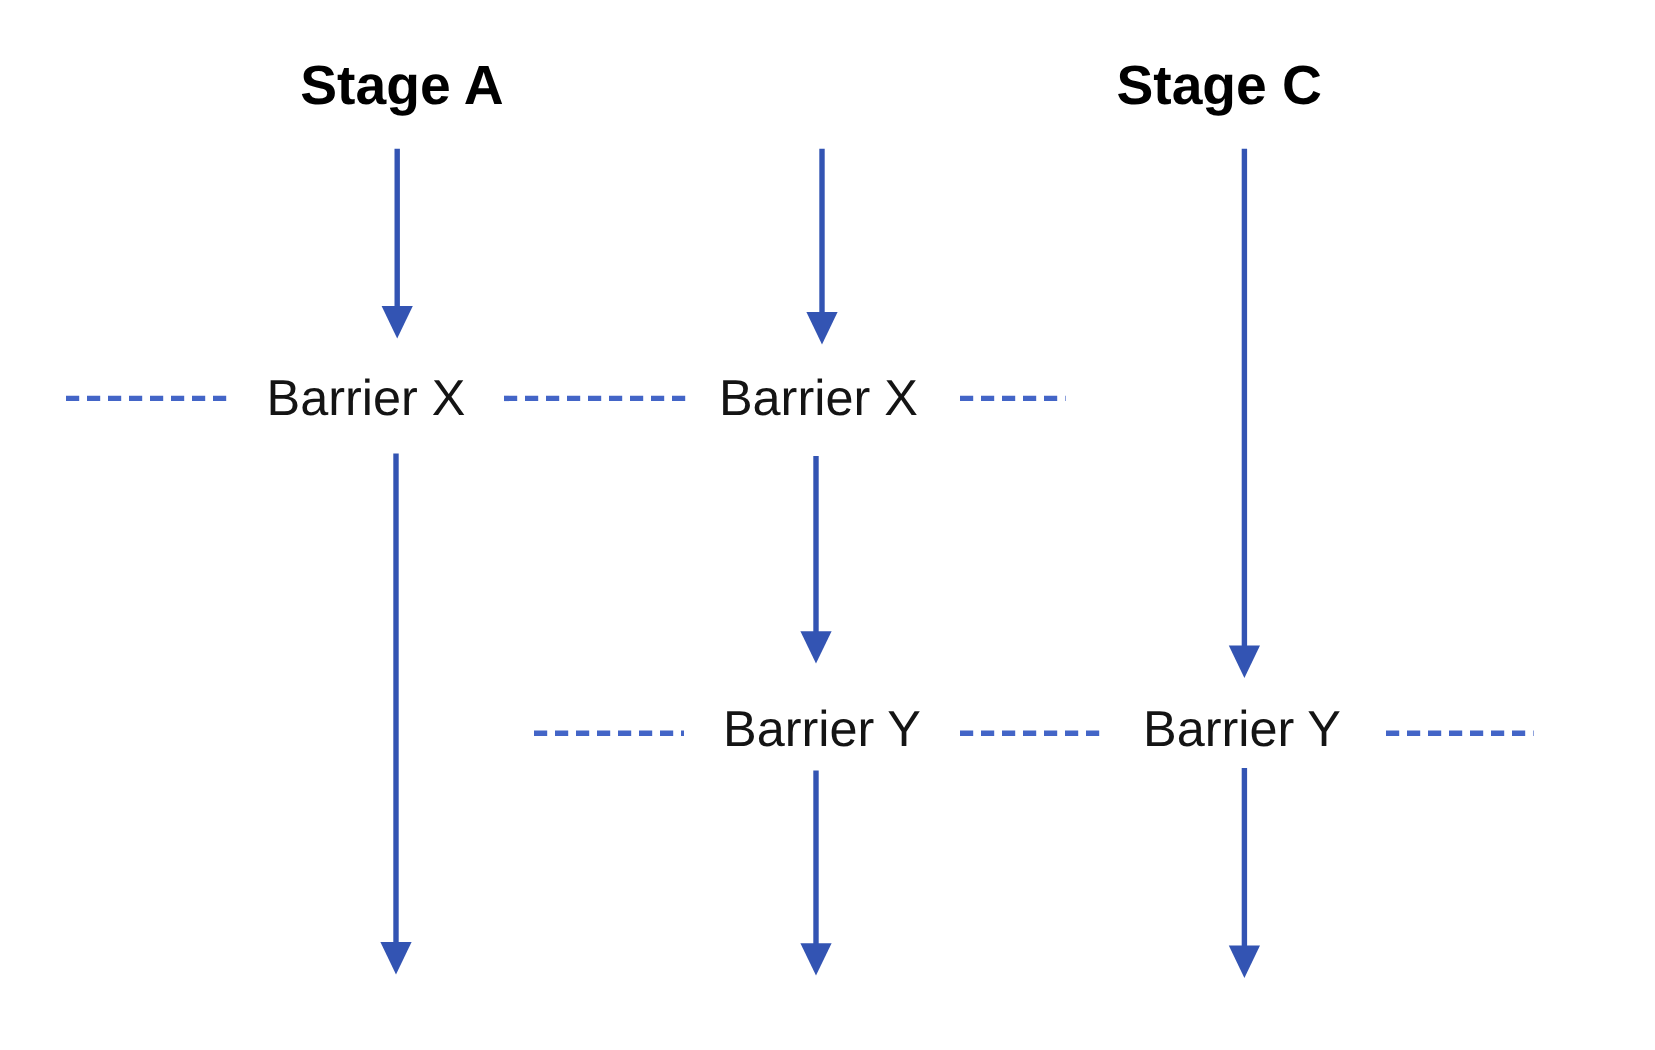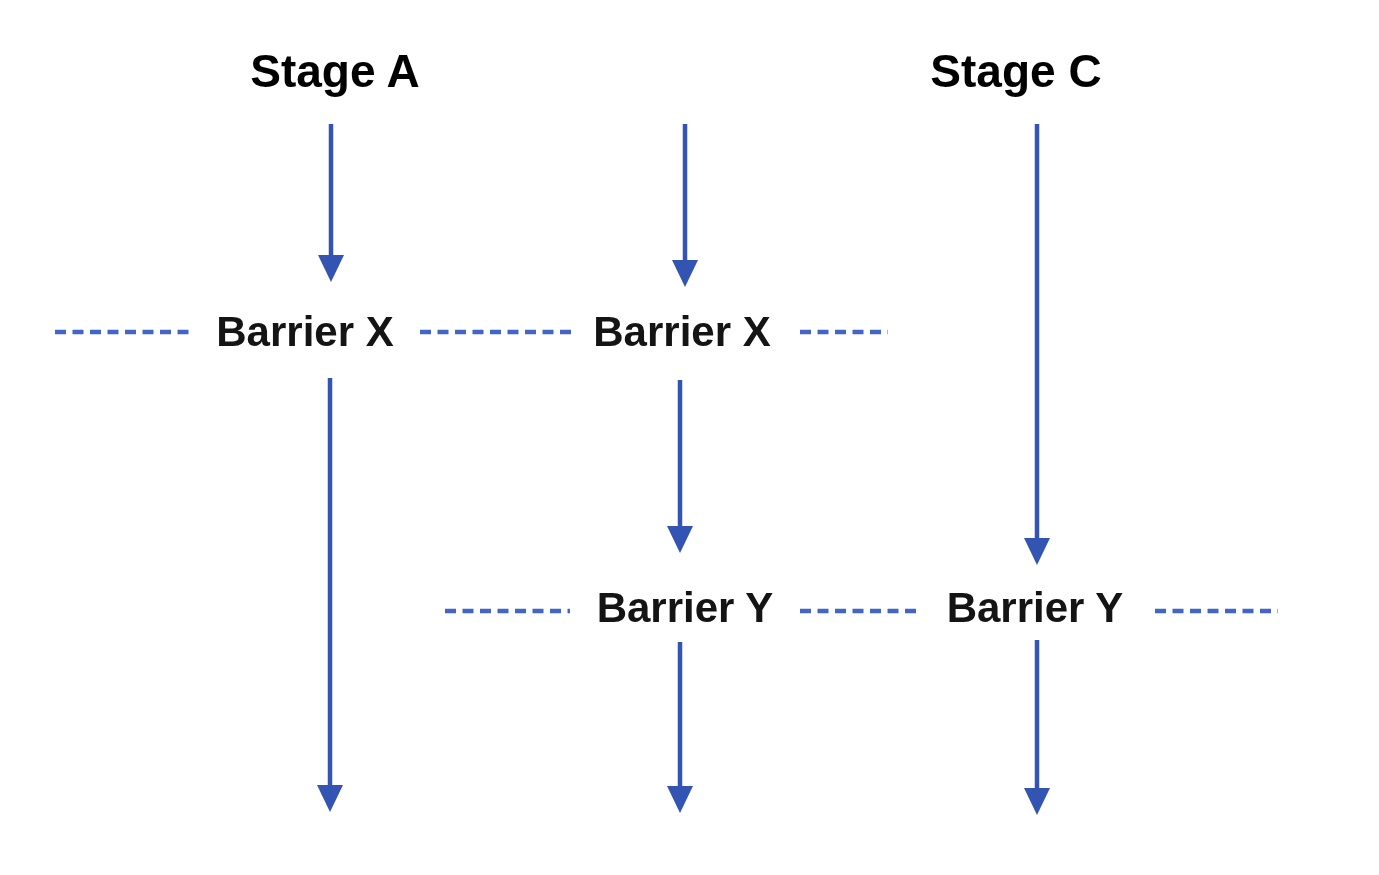--- a/index.html
+++ b/index.html
@@ -18,21 +18,21 @@
     transform: translate(-50%, -50%);
     font-size: 46px;
     font-weight: 700;
     color: #000000;
     white-space: nowrap;
   }
   .barrier-label {
     position: absolute;
     transform: translate(-50%, -50%);
     font-size: 42px;
-    font-weight: 700;
+    font-weight: 400;
     color: #141414;
     white-space: nowrap;
   }
 </style>
 </head>
 <body>
 
 <div class="canvas">
 
   <svg width="1379" height="875" viewBox="0 0 1379 875">

